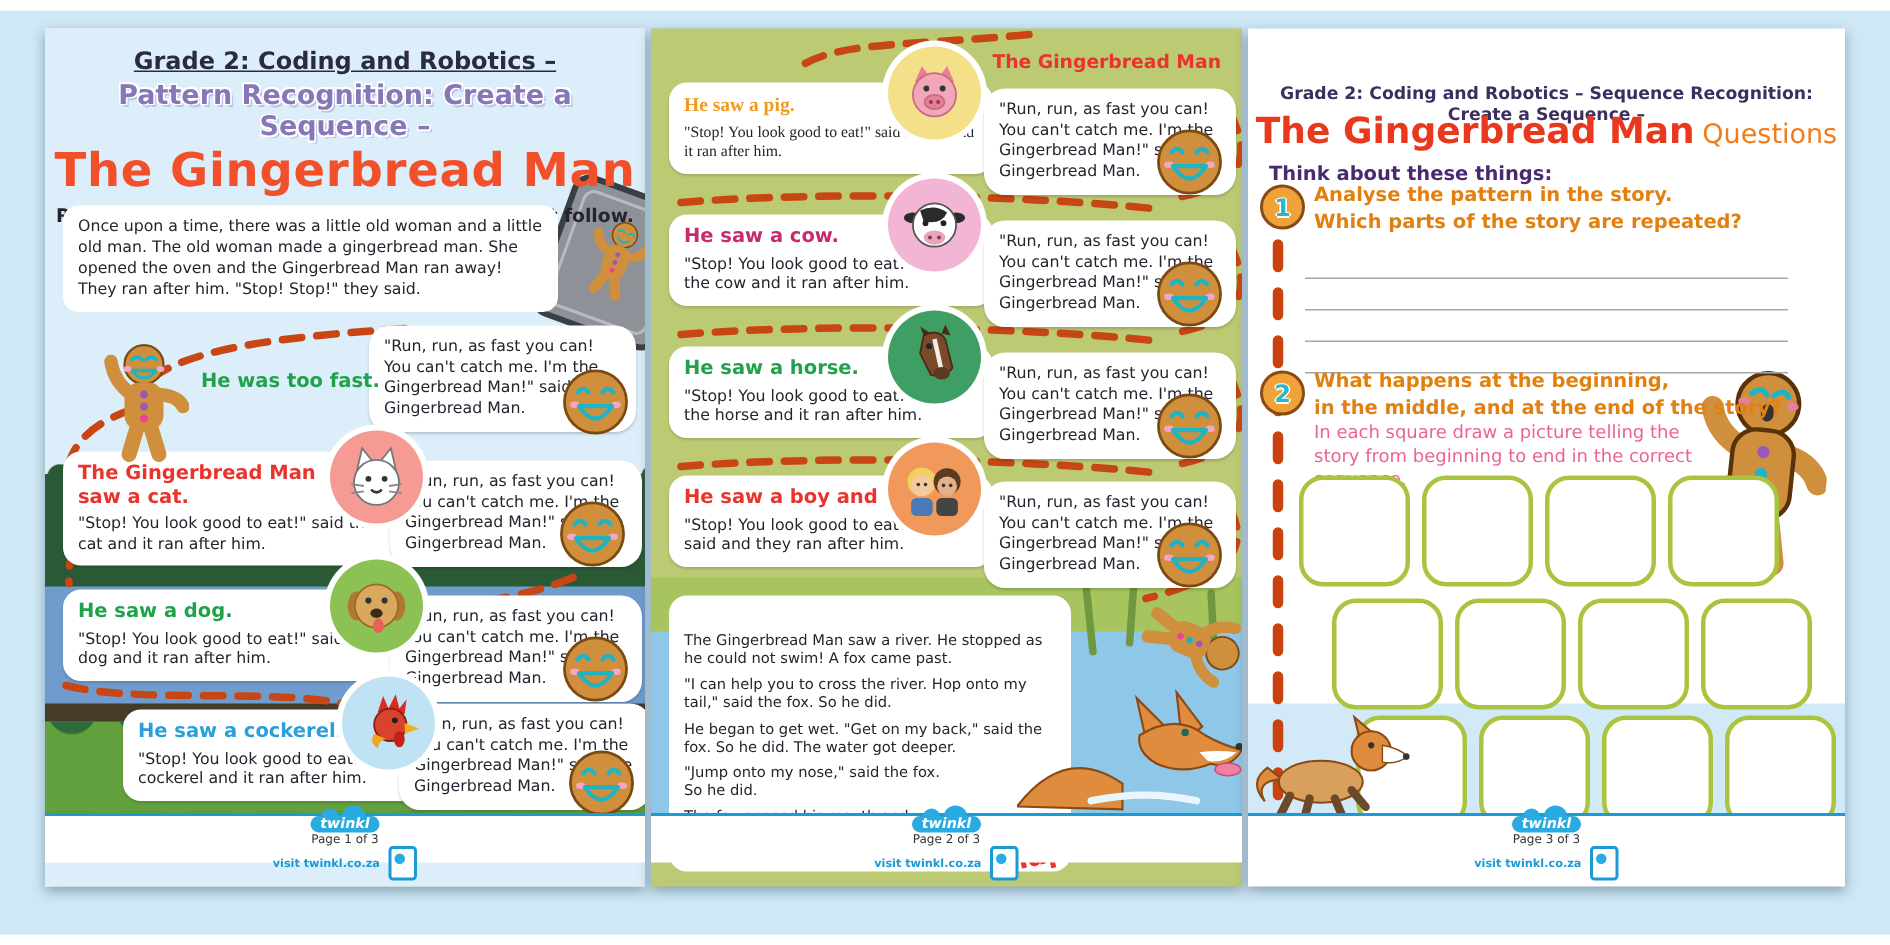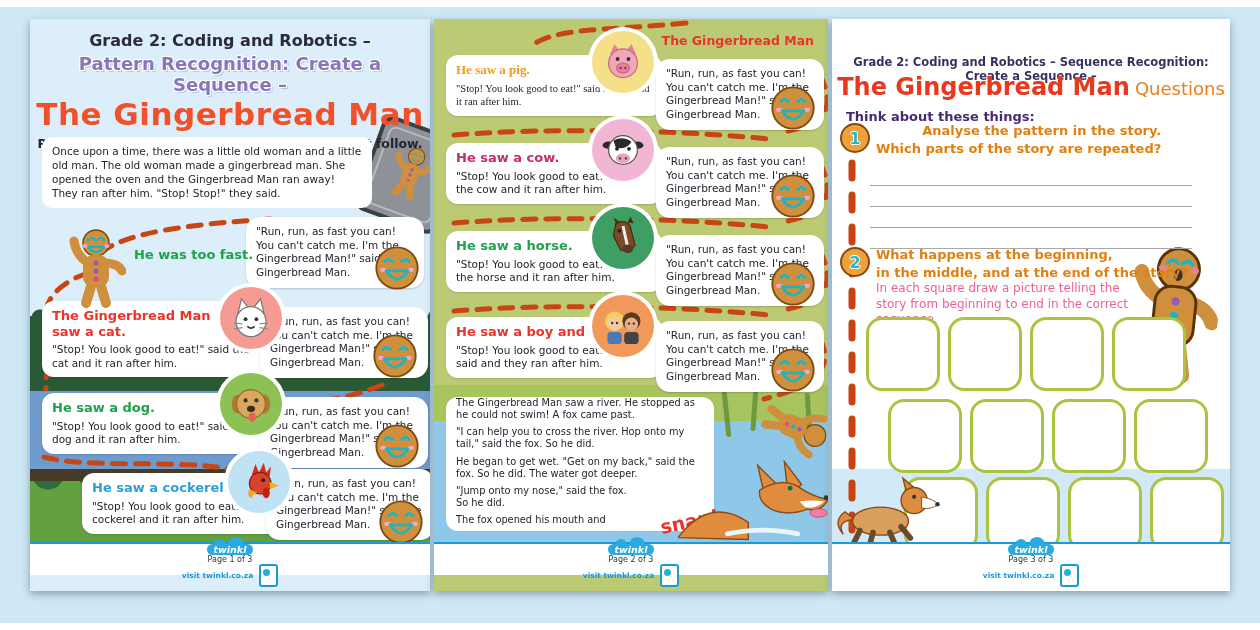--- a/index.html
+++ b/index.html
@@ -39,39 +39,39 @@
   .p1-sky{position:absolute;inset:0;background:#dceef9;}
   .p1-trees{position:absolute;left:0;right:0;top:297px;height:95px;background:#2a5a35;border-radius:0 0 0 0;}
   .p1-trees::before{content:"";position:absolute;left:0;right:0;top:-12px;height:14px;background:
      radial-gradient(circle at 10px 14px,#2a5a35 8px,transparent 9px) repeat-x;background-size:22px 14px;}
   .p1-river{position:absolute;left:0;right:0;top:372px;height:82px;background:#6f9bcd;}
   .p1-bank{position:absolute;left:0;right:0;top:450px;height:15px;background:#463a28;}
   .p1-grass{position:absolute;left:0;right:0;top:462px;height:77px;background:#63a13e;}
   .p1-grass::before{content:"";position:absolute;left:0;right:0;top:0;height:100%;background:
      radial-gradient(circle at 18px -8px,#2e6b3c 16px,transparent 17px) repeat-x;background-size:46px 60px;}
   .p1-header{position:absolute;left:0;right:0;top:12px;text-align:center;z-index:10;}
-  .h-line1{font-size:16px;font-weight:bold;color:#2b2b3e;}
+  .h-line1{font-size:16px;font-weight:bold;color:#2b2b3e;text-decoration:underline;}
   .h-line2{font-size:18px;font-weight:bold;color:#8677b8;margin-top:3px;
      text-shadow:-1px -1px 0 #fff,1px -1px 0 #fff,-1px 1px 0 #fff,1px 1px 0 #fff,2px 2px 0 rgba(134,119,184,.35);}
   .h-title{font-size:31px;font-weight:bold;color:#f2502a;margin-top:1px;letter-spacing:.5px;}
   .h-sub{font-size:12.5px;font-weight:bold;color:#23242e;margin-top:4px;}
   .intro-box{position:absolute;left:12px;top:118px;width:310px;background:#fff;border-radius:10px;padding:8px 10px;
      font-size:10.5px;line-height:1.32;color:#23242e;z-index:11;}
   .tray{position:absolute;left:336px;top:106px;width:80px;height:92px;background:#8e9298;border:4px solid #3a3f45;
      border-radius:12px;transform:rotate(20deg);z-index:9;display:flex;align-items:center;justify-content:center;}
   .tray .inner{position:absolute;inset:5px;border-radius:8px;border:2px solid #b7bbc0;}
   .gb-stand{position:absolute;z-index:15;}
   #p1-gb{left:36px;top:208px;width:60px;height:86px;}
 
   
   .p2-corner{position:absolute;right:14px;top:14px;font-size:12.5px;font-weight:bold;color:#e8342c;z-index:15;}
   .p2-bank{position:absolute;left:0;right:0;top:366px;height:44px;background:#a7c45f;}
   .p2-water{position:absolute;left:0;right:0;top:402px;height:137px;background:#8ec7e8;}
   .reed{position:absolute;width:5px;height:46px;background:#6f9840;border-radius:3px;z-index:8;}
-  .river-box{position:absolute;left:12px;top:378px;width:248px;background:#fff;border-radius:12px;padding:0 10px;
+  .river-box{position:absolute;left:12px;top:378px;width:248px;background:#fff;border-radius:12px;padding:25px 10px;
      font-size:9.8px;line-height:1.24;color:#23242e;z-index:12;}
   .river-box p{margin:0 0 5px 0;}
   .river-box p:last-child{margin:0;}
   .snap{position:absolute;right:-6px;bottom:-2px;font-size:19px;font-weight:bold;color:#e8342c;transform:rotate(-12deg);}
   .fox2{position:absolute;left:244px;top:418px;width:152px;height:112px;z-index:14;}
   .gb-tumble{position:absolute;left:334px;top:372px;width:52px;height:72px;transform:rotate(112deg);z-index:13;}
 
   
   .p3-header{position:absolute;left:0;right:0;top:36px;text-align:center;font-size:11.5px;font-weight:bold;color:#3a2f5e;z-index:10;}
   .p3-title{position:absolute;left:0;right:0;top:54px;text-align:center;z-index:10;}
@@ -459,21 +459,21 @@
     </svg>
 
     <div class="p3-header">Grade 2: Coding and Robotics – Sequence Recognition: Create a Sequence –</div>
     <div class="p3-title">
       <span class="t-red">The Gingerbread Man</span>
       <span class="t-orange">Questions</span>
     </div>
     <div class="think">Think about these things:</div>
 
     <div class="qbadge" style="left:8px;top:104px;">1</div>
-    <div class="qtext pre" style="left:44px;top:103px;text-align:right;">Analyse the pattern in the story.
+    <div class="qtext pre" style="left:44px;top:103px;">Analyse the pattern in the story.
 Which parts of the story are repeated?</div>
 
     <div class="alines">
       <div class="aline"></div>
       <div class="aline"></div>
       <div class="aline"></div>
       <div class="aline"></div>
     </div>
 
     <div class="qbadge" style="left:8px;top:228px;">2</div>

